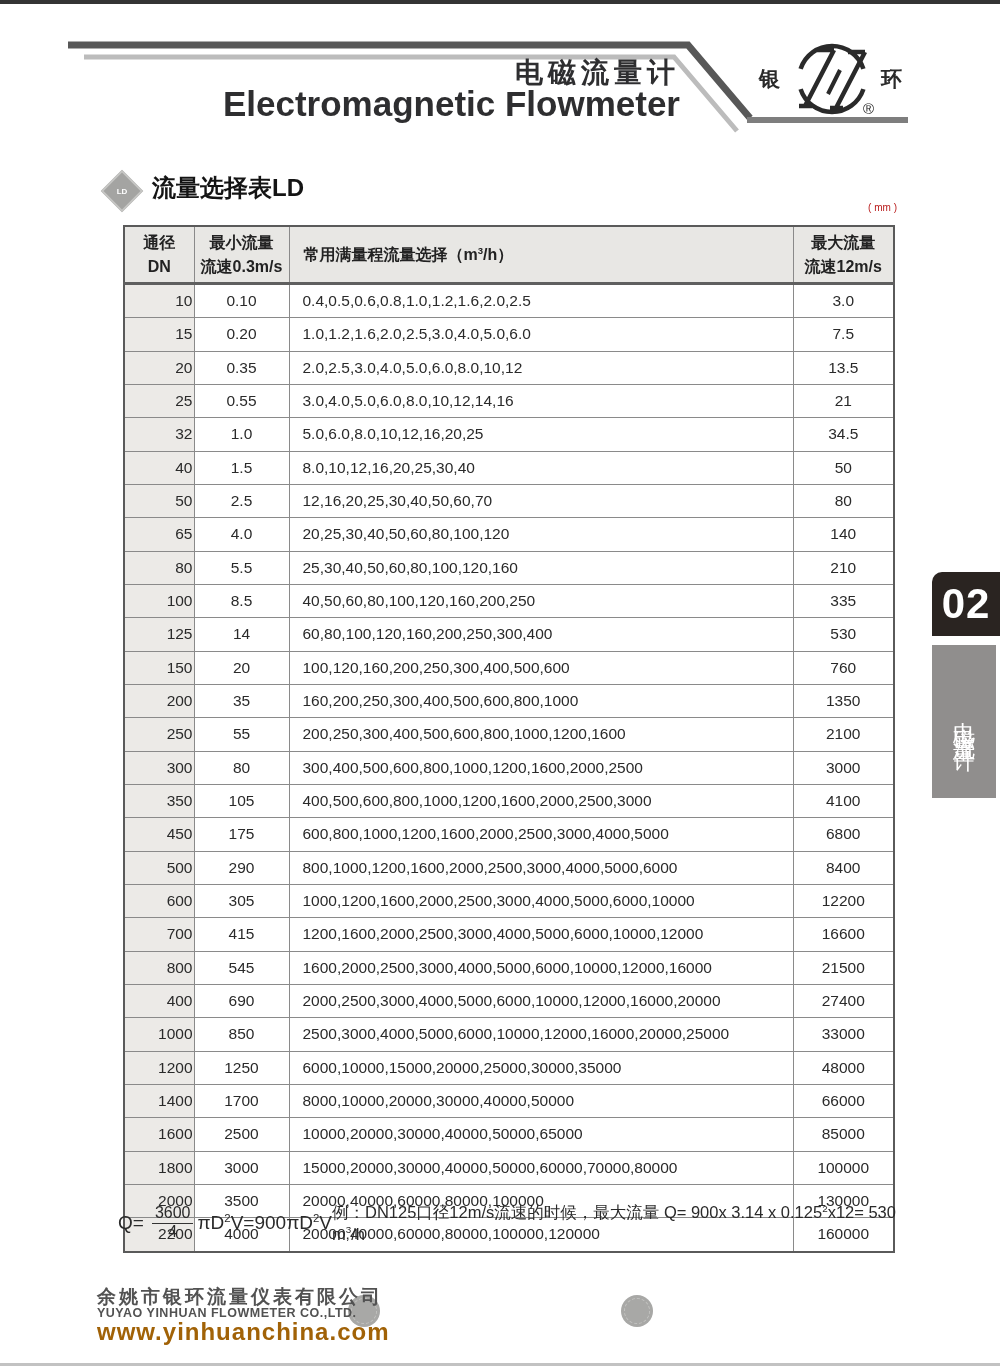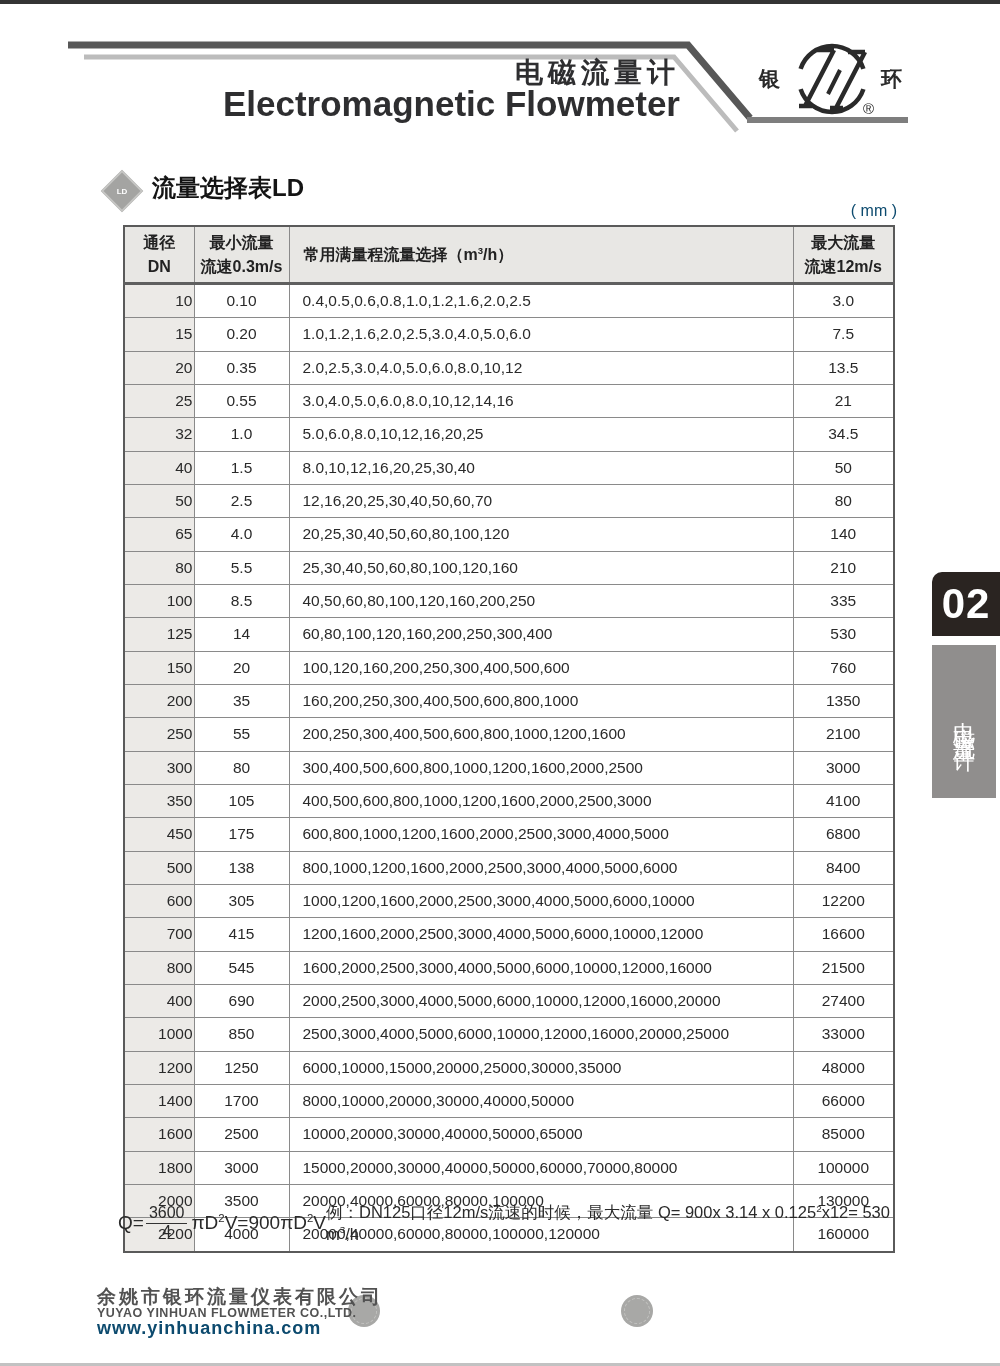--- a/index.html
+++ b/index.html
@@ -14,38 +14,38 @@
             font-size:28px;font-weight:bold;letter-spacing:5px;color:#2e2e30;}
   .title-en{position:absolute;left:0;top:84px;width:680px;text-align:right;
             font-size:35px;font-weight:bold;color:#2e2e30;letter-spacing:0px;}
 
   
   .diamond{position:absolute;left:107px;top:176px;width:26px;height:26px;background:#a4a4a2;
            border:2px solid #c6c6c4;transform:rotate(45deg);}
   .diamond span{position:absolute;left:0;top:0;width:26px;height:26px;display:flex;align-items:center;
            justify-content:center;transform:rotate(-45deg);color:#fff;font-size:8px;font-weight:bold;}
   .sec-title{position:absolute;left:152px;top:172px;font-size:24px;font-weight:bold;color:#141414;}
-  .unit-note{position:absolute;left:800px;top:202px;width:97px;text-align:right;font-size:16px;color:#0c4a6e;}
+  .unit-note{position:absolute;left:800px;top:202px;width:97px;text-align:right;font-size:10px;color:#b91c1c;}
 
   
   table.flow{position:absolute;left:123px;top:225px;width:770px;border-collapse:collapse;
              table-layout:fixed;border:2px solid #5a5a5a;}
   table.flow th, table.flow td{border:1px solid #8a8a8a;overflow:hidden;white-space:nowrap;}
   table.flow thead th{background:#e8e7e4;height:53px;font-size:16px;font-weight:bold;
              color:#222;text-align:center;line-height:1.45;border-bottom:3px solid #5f5f5f;}
   table.flow thead th.c3{text-align:left;padding-left:14px;}
   table.flow td{height:30.33px;font-size:15.5px;color:#2a2a2a;text-align:center;font-weight:normal;}
   table.flow td.dn{background:#eceae7;text-align:right;}
   table.flow td.sel{text-align:left;padding-left:13px;}
   .sup{font-size:60%;vertical-align:super;}
 
   
   .formula{position:absolute;left:118px;top:1200px;width:790px;height:46px;display:flex;
            align-items:center;font-size:19px;color:#2a2a2a;}
-  .frac{display:inline-block;text-align:center;margin:0 4px 0 2px;line-height:1.05;font-size:16px;}
+  .frac{display:inline-block;text-align:center;margin:0 4px 0 8px;line-height:1.05;font-size:16px;}
   .frac .num{display:block;border-bottom:1.5px solid #333;padding:0 3px 1px 3px;}
   .frac .den{display:block;}
   .formula .example{font-size:16.5px;}
 
   
   .tab-num{position:absolute;left:932px;top:572px;width:68px;height:64px;background:#2a2421;
            border-radius:10px 0 0 0;display:flex;align-items:center;justify-content:center;
            color:#fff;font-size:42px;font-weight:bold;letter-spacing:1px;}
   .tab-label{position:absolute;left:932px;top:645px;width:64px;height:153px;background:#908e8d;
            display:flex;align-items:center;justify-content:center;}
@@ -53,21 +53,21 @@
            letter-spacing:7px;font-weight:normal;}
 
   
   .coin{position:absolute;width:32px;height:32px;border-radius:50%;background:#a8a8a6;top:1295px;}
   .coin::after{content:"";position:absolute;left:3px;top:3px;right:3px;bottom:3px;
            border:1px dashed #c3c3c1;border-radius:50%;}
   .coin.left{left:348px;} .coin.right{left:621px;}
   .foot{position:absolute;left:97px;width:800px;color:#4f4f4f;}
   .foot.zh{top:1284px;font-size:19px;font-weight:bold;letter-spacing:3px;color:#525252;}
   .foot.en{top:1306px;font-size:12.5px;font-weight:bold;letter-spacing:0.5px;color:#525252;}
-  .foot.web{top:1318px;font-size:18px;font-weight:bold;letter-spacing:1px;color:#0c4a6e;}
+  .foot.web{top:1318px;font-size:24px;font-weight:bold;letter-spacing:1px;color:#a16207;}
 </style>
 </head>
 <body>
 
 <div class="page">
   <div class="edge-top"></div>
 
   <svg class="hdr-svg" width="1000" height="145">
     <polyline points="84,57 674,57 737,131" fill="none" stroke="#bcbcbc" stroke-width="5"></polyline>
     <polyline points="68,45 688,45 750,118" fill="none" stroke="#585858" stroke-width="7"></polyline>
@@ -235,21 +235,21 @@
 
     <tr>
       <td class="dn">450</td>
       <td class="min">175</td>
       <td class="sel">600,800,1000,1200,1600,2000,2500,3000,4000,5000</td>
       <td class="max">6800</td>
     </tr>
 
     <tr>
       <td class="dn">500</td>
-      <td class="min">138</td>
+      <td class="min">290</td>
       <td class="sel">800,1000,1200,1600,2000,2500,3000,4000,5000,6000</td>
       <td class="max">8400</td>
     </tr>
 
     <tr>
       <td class="dn">600</td>
       <td class="min">305</td>
       <td class="sel">1000,1200,1600,2000,2500,3000,4000,5000,6000,10000</td>
       <td class="max">12200</td>
     </tr>

